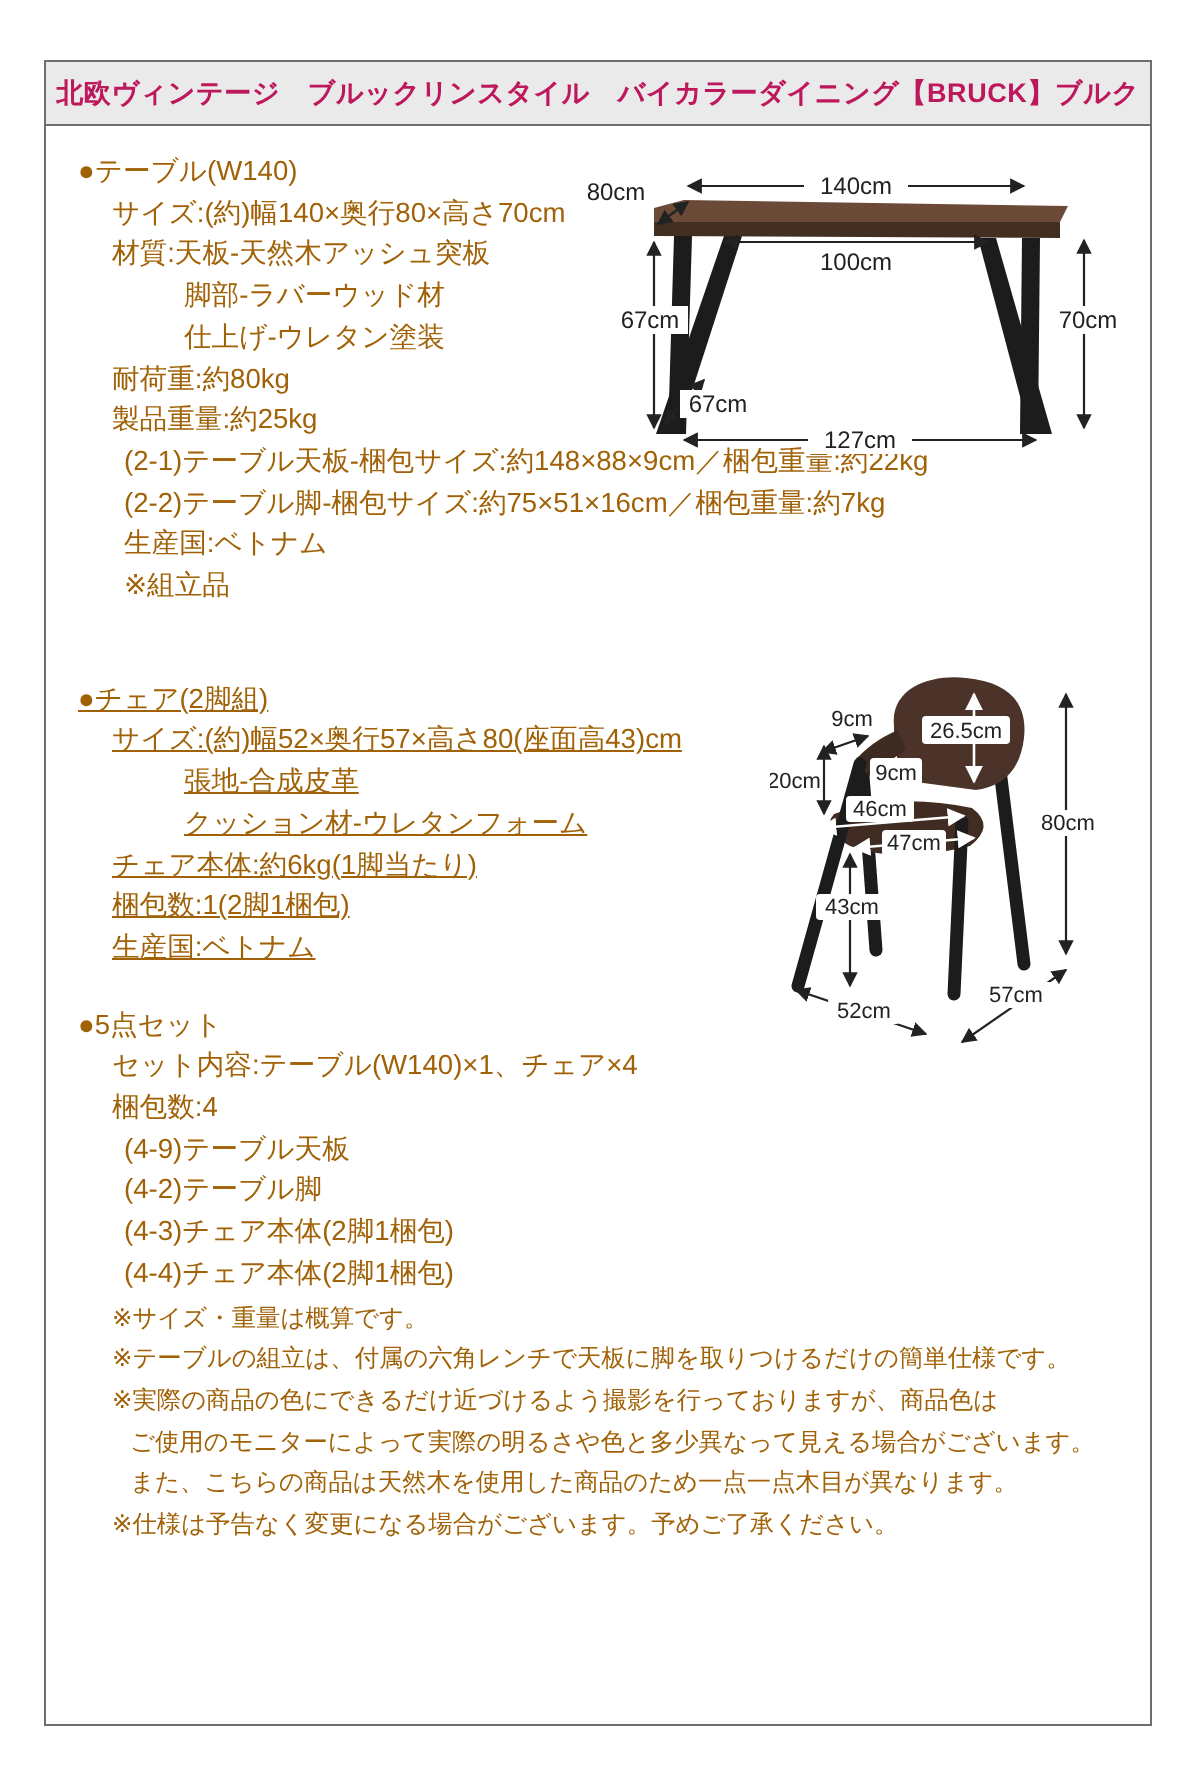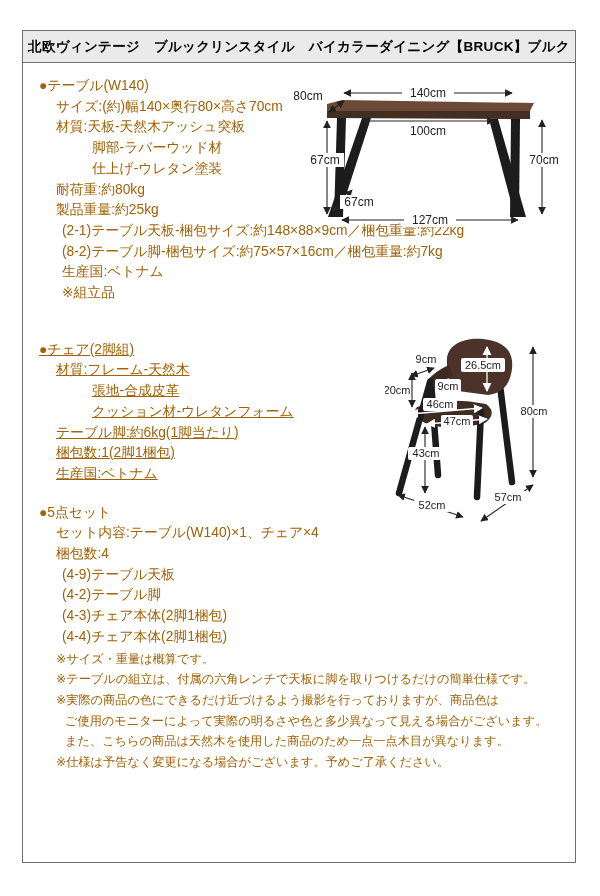--- a/index.html
+++ b/index.html
@@ -8,21 +8,21 @@
     font-family:"Liberation Sans","DejaVu Sans",sans-serif;
     -webkit-font-smoothing:antialiased;
   }
   .frame{
     position:absolute;left:22px;top:30px;width:554px;height:833px;
     border:1px solid #6e6e6e;background:#fff;box-sizing:border-box;
   }
   .header{
     height:31px;background:#eaeaea;border-bottom:1px solid #6e6e6e;
     display:flex;align-items:center;justify-content:center;
-    font-size:13.5px;font-weight:bold;color:#000000;letter-spacing:.3px;
+    font-size:13.5px;font-weight:bold;color:#be185d;letter-spacing:.3px;
     white-space:nowrap;
   }
   .content{
     position:relative;padding:13px 12px 0 33px;
     font-size:13.8px;color:#a16207;
   }
   .ln{line-height:20.7px;white-space:nowrap;}
   .ttl{margin-left:-17px;}
   .i1{padding-left:6px;}
   .i2{padding-left:36px;}
@@ -48,31 +48,31 @@
 
     <div class="sec">
       <div class="ln ttl">●テーブル(W140)</div>
       <div class="ln">サイズ:(約)幅140×奥行80×高さ70cm</div>
       <div class="ln">材質:天板-天然木アッシュ突板</div>
       <div class="ln i2">脚部-ラバーウッド材</div>
       <div class="ln i2">仕上げ-ウレタン塗装</div>
       <div class="ln">耐荷重:約80kg</div>
       <div class="ln">製品重量:約25kg</div>
       <div class="ln i1">(2-1)テーブル天板-梱包サイズ:約148×88×9cm／梱包重量:約22kg</div>
-      <div class="ln i1">(8-2)テーブル脚-梱包サイズ:約75×57×16cm／梱包重量:約7kg</div>
+      <div class="ln i1">(2-2)テーブル脚-梱包サイズ:約75×51×16cm／梱包重量:約7kg</div>
       <div class="ln i1">生産国:ベトナム</div>
       <div class="ln i1">※組立品</div>
     </div>
 
     <div class="sec sec-chair">
       <div class="ln ttl">●チェア(2脚組)</div>
-      <div class="ln">材質:フレーム-天然木</div>
+      <div class="ln">サイズ:(約)幅52×奥行57×高さ80(座面高43)cm</div>
       <div class="ln i2">張地-合成皮革</div>
       <div class="ln i2">クッション材-ウレタンフォーム</div>
-      <div class="ln">テーブル脚:約6kg(1脚当たり)</div>
+      <div class="ln">チェア本体:約6kg(1脚当たり)</div>
       <div class="ln">梱包数:1(2脚1梱包)</div>
       <div class="ln">生産国:ベトナム</div>
     </div>
 
     <div class="sec sec-set">
       <div class="ln ttl">●5点セット</div>
       <div class="ln">セット内容:テーブル(W140)×1、チェア×4</div>
       <div class="ln">梱包数:4</div>
       <div class="ln i1">(4-9)テーブル天板</div>
       <div class="ln i1">(4-2)テーブル脚</div>

